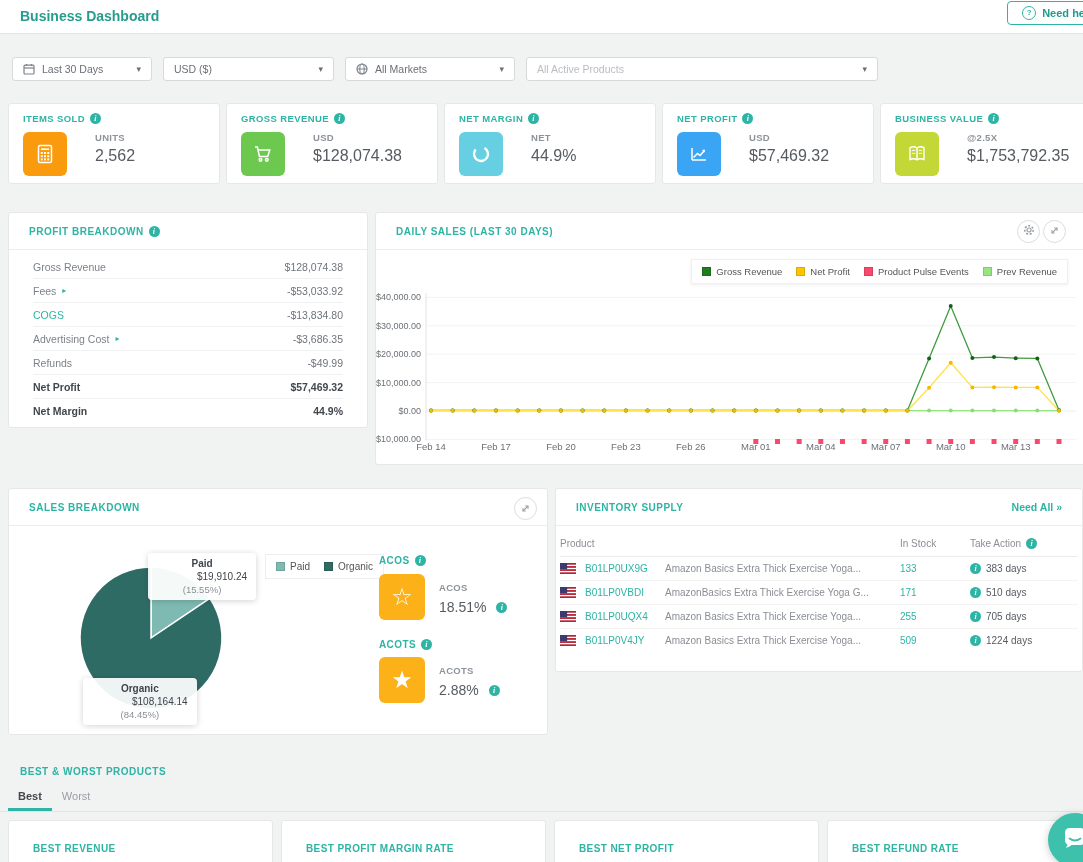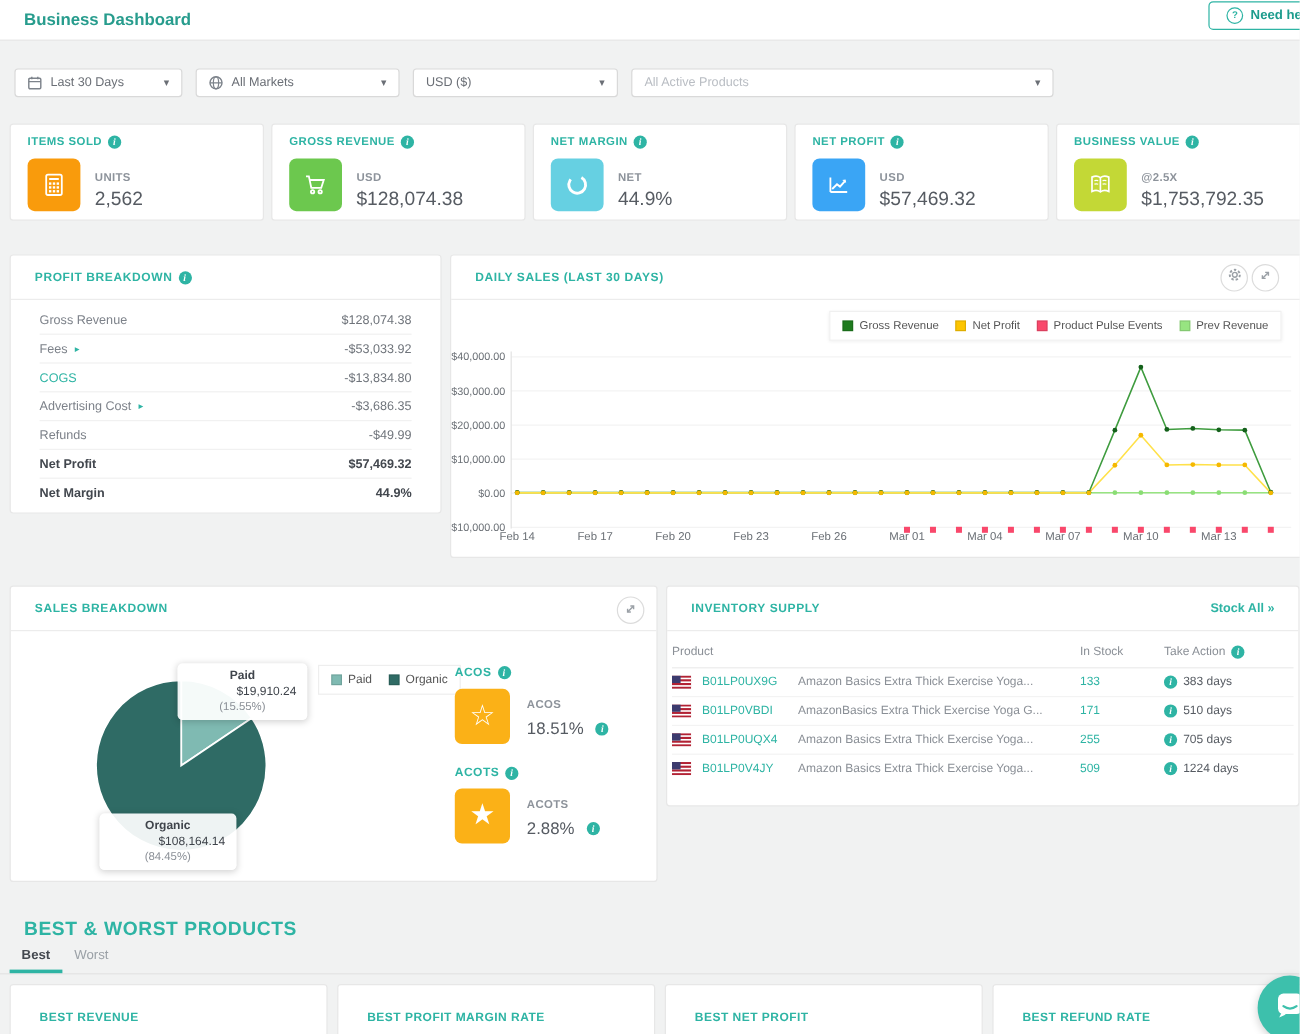--- a/index.html
+++ b/index.html
@@ -27,21 +27,21 @@
   .dropdown.placeholder{color:#b9bdc3;}
 
   
   .kpi-row{position:absolute;left:8px;top:103px;display:flex;gap:6px;}
   .kpi-card{width:212px;height:81px;background:#fff;border:1px solid #e7e7e7;border-radius:3px;
             box-sizing:border-box;padding:9px 14px;}
   .kpi-title{font-size:9.5px;font-weight:bold;color:#2eb4a4;letter-spacing:.4px;display:flex;align-items:center;}
   .info-dot{display:inline-block;width:11px;height:11px;border-radius:50%;background:#2eb4a4;color:#fff;
             font-size:8px;line-height:11px;text-align:center;font-weight:bold;margin-left:5px;flex:none;}
   .info-dot::after{content:"i";font-family:"Liberation Serif",serif;font-style:italic;}
-  .kpi-body{display:flex;align-items:flex-end;margin-top:8px;gap:12px;}
+  .kpi-body{display:flex;align-items:flex-start;margin-top:8px;gap:28px;}
   .kpi-icon{width:44px;height:44px;border-radius:6px;display:flex;align-items:center;justify-content:center;flex:none;}
   .kpi-sub{font-size:9.5px;font-weight:bold;color:#8d939b;letter-spacing:.3px;}
   .kpi-value{font-size:16px;color:#565b62;margin-top:4px;}
 
   
   .panel{position:absolute;background:#fff;border:1px solid #e7e7e7;border-radius:3px;box-sizing:border-box;}
   .panel-head{height:36px;padding:0 20px;display:flex;align-items:center;border-bottom:1px solid #ececec;}
   .panel-title{font-size:10px;font-weight:bold;color:#2eb4a4;letter-spacing:.5px;display:flex;align-items:center;}
   .circle-btn{width:21px;height:21px;border:1px solid #dcdcdc;border-radius:50%;background:#fff;
               display:flex;align-items:center;justify-content:center;cursor:pointer;}
@@ -105,21 +105,21 @@
   .col-product{flex:1;display:flex;align-items:center;min-width:0;}
   .col-stock{width:70px;flex:none;}
   .col-action{width:108px;flex:none;display:flex;align-items:center;}
   .flag{margin-right:9px;flex:none;display:flex;}
   .asin{color:#2eb4a4;width:80px;flex:none;}
   .pname{color:#8a8f96;flex:1;white-space:nowrap;overflow:hidden;min-width:0;}
   .stock-val{color:#2eb4a4;}
   .action-txt{color:#565b62;margin-left:5px;text-align:center;}
 
   
-  .bw-title{position:absolute;left:20px;top:766px;font-size:16px;font-weight:bold;color:#2eb4a4;letter-spacing:.5px;}
+  .bw-title{position:absolute;left:20px;top:766px;font-size:10px;font-weight:bold;color:#2eb4a4;letter-spacing:.5px;}
   .bw-tabs{position:absolute;left:0;top:786px;width:100%;border-bottom:1px solid #e3e3e3;
            display:flex;gap:0;padding-left:8px;box-sizing:border-box;}
   .tab{font-size:11px;color:#9aa0a6;padding:4px 10px 6px;cursor:pointer;border-bottom:3px solid transparent;}
   .tab.active{color:#43484f;font-weight:bold;border-bottom-color:#2eb4a4;}
   .bw-cards{position:absolute;left:8px;top:820px;display:flex;gap:8px;}
   .bw-card{width:265px;height:70px;background:#fff;border:1px solid #e7e7e7;border-radius:3px;
            box-sizing:border-box;padding:22px 24px 0;}
   .bw-card-title{font-size:10px;font-weight:bold;color:#2eb4a4;letter-spacing:.4px;
                  border-bottom:1px solid #e8e8e8;padding-bottom:10px;}
 
@@ -148,33 +148,33 @@
         <svg width="12" height="12" viewBox="0 0 12 12">
             <rect x="1" y="2.2" width="10" height="8.8" rx="1" fill="none" stroke="#7d838b" stroke-width="1.2"></rect>
             <line x1="1" y1="5" x2="11" y2="5" stroke="#7d838b" stroke-width="1.2"></line>
             <line x1="3.5" y1="1" x2="3.5" y2="3" stroke="#7d838b" stroke-width="1.2"></line>
             <line x1="8.5" y1="1" x2="8.5" y2="3" stroke="#7d838b" stroke-width="1.2"></line>
           </svg>
       </span>
       <span>Last 30 Days</span>
       <span class="caret"></span>
     </div>
+    <div class="dropdown" style="width:171px">
+      <span>USD ($)</span>
+      <span class="caret"></span>
+    </div>
     <div class="dropdown" style="width:170px">
       <span class="f-icon">
         <svg width="12" height="12" viewBox="0 0 12 12">
             <circle cx="6" cy="6" r="5" fill="none" stroke="#7d838b" stroke-width="1.2"></circle>
             <ellipse cx="6" cy="6" rx="2.2" ry="5" fill="none" stroke="#7d838b" stroke-width="1"></ellipse>
             <line x1="1" y1="6" x2="11" y2="6" stroke="#7d838b" stroke-width="1"></line>
           </svg>
       </span>
       <span>All Markets</span>
-      <span class="caret"></span>
-    </div>
-    <div class="dropdown" style="width:171px">
-      <span>USD ($)</span>
       <span class="caret"></span>
     </div>
     <div class="dropdown placeholder" style="width:352px">
       <span>All Active Products</span>
       <span class="caret"></span>
     </div>
   </div>
 
   <div class="kpi-row">
     <div class="kpi-card">
@@ -559,21 +559,21 @@
     <div class="acos-sub" style="left:430px;top:176px">ACOTS</div>
     <div class="acos-value" style="left:430px;top:193px">
         <span>2.88%</span>
         <span class="info-dot"></span>
       </div>
   </div>
 
   <div class="panel" id="inventory-panel">
     <div class="panel-head">
       <span class="panel-title">INVENTORY SUPPLY</span>
-      <span class="view-all">Stock All »</span>
+      <span class="view-all">Need All »</span>
     </div>
     <div class="inv-table">
       <div class="inv-hrow">
         <span class="col-product">Product</span>
         <span class="col-stock">In Stock</span>
         <span class="col-action">
             <span>Take Action</span>
             <span class="info-dot"></span>
           </span>
       </div>

